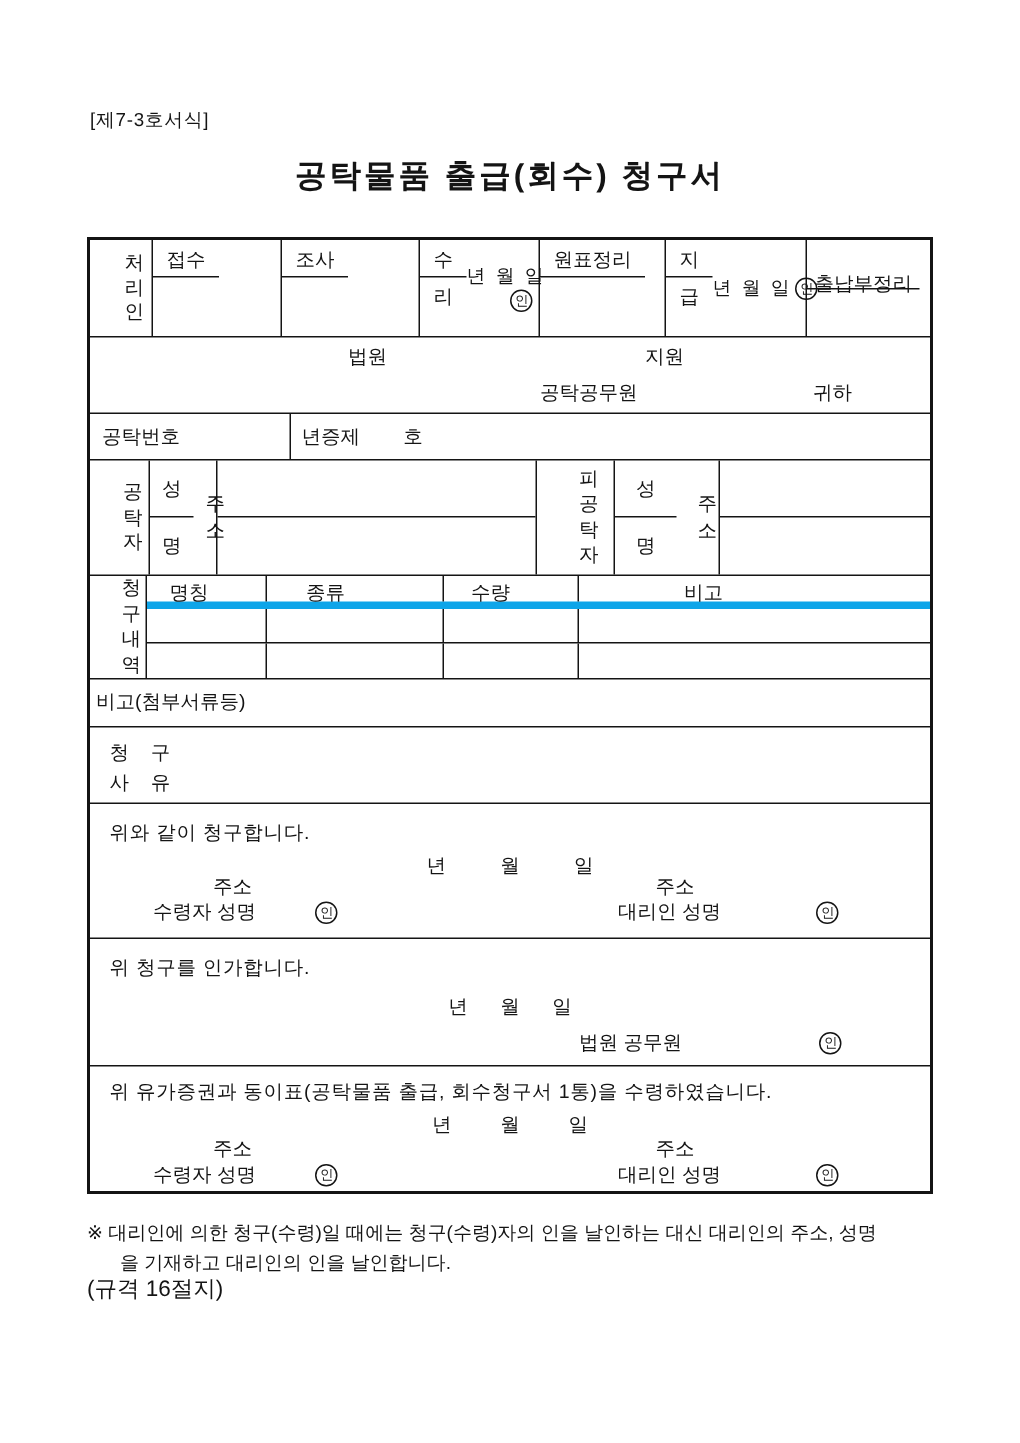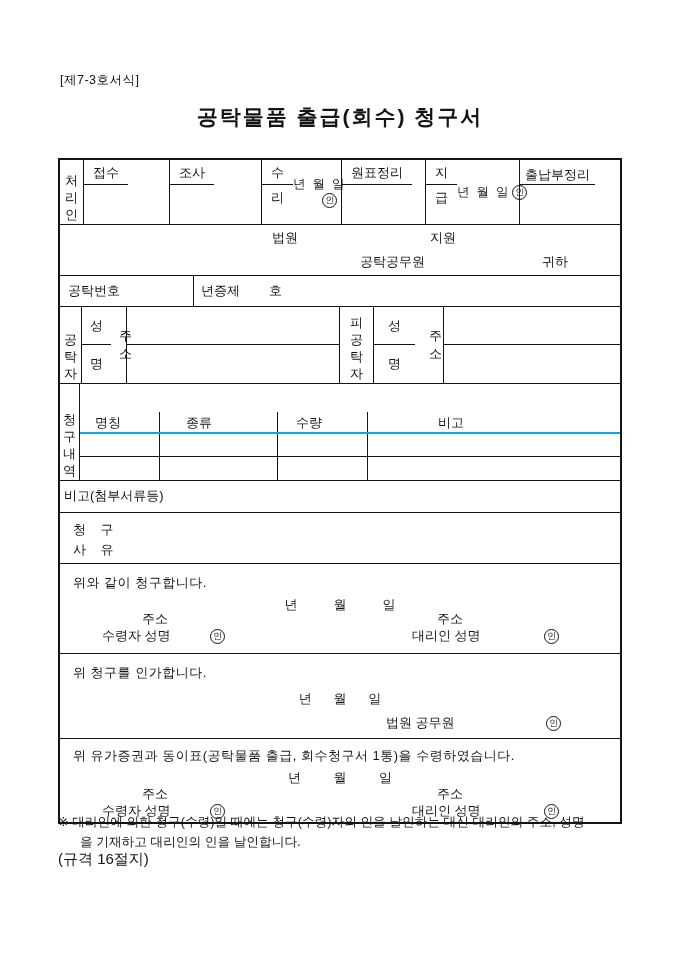--- a/index.html
+++ b/index.html
@@ -10,21 +10,21 @@
     color:#141414; font-size:13px;
   }
   .form-code { position:absolute; left:60px; top:72px; font-size:12.5px; letter-spacing:0.5px; }
   .doc-title { position:absolute; left:0; top:103px; width:100%; text-align:center;
                font-size:21px; font-weight:bold; letter-spacing:2px; }
   .ftable { position:absolute; left:58px; top:158px; width:564px; border:2px solid #141414; }
   .sec { border-top:1px solid #141414; position:relative; }
   .sec.first { border-top:none; }
   .row { display:flex; }
   .br { border-right:1px solid #141414; }
-  .vcell { display:flex; align-items:flex-end; justify-content:center; }
+  .vcell { display:flex; align-items:center; justify-content:center;margin-left:18px; }
   .vcell span { display:block; width:1em; word-break:break-all; line-height:1.3; text-align:center; }
   .spread { text-align:justify; text-align-last:justify; }
   .pre { white-space:pre; }
   .seal { display:inline-block; width:15px; height:15px; border:1px solid #141414;
           border-radius:50%; font-size:9px; line-height:13px; text-align:center;
           vertical-align:middle; white-space:normal; }
   
   .secA { height:64px; }
   .pcol { display:flex; flex-direction:row; }
   .pcol .hd { height:25px; line-height:25px; border-bottom:1px solid #141414; padding:0 9px; }
@@ -43,21 +43,21 @@
   .secD { height:77px; }
   .labcol { display:flex; flex-direction:row; }
   .labcol .c1 { height:38px; line-height:38px; padding:0 8px; border-bottom:1px solid #141414; }
   .labcol .c2 { flex:1; display:flex; align-items:center; padding:0 8px; }
   .labcol .c2 i { font-style:normal; width:100%; }
   .valcol { display:flex; flex-direction:column; }
   .valcol .c1 { height:38px; border-bottom:1px solid #141414; }
   .valcol .c2 { flex:1; }
   
   .secE .main { flex:1; display:flex; flex-direction:column; }
-  .secE .hrow { height:22px; line-height:22px; border-bottom:2px solid #0ea5e9; display:flex;margin-top:28px; }
+  .secE .hrow { height:22px; line-height:22px; border-bottom:5px solid #0ea5e9; display:flex; }
   .secE .erow { height:23px; display:flex; }
   .secE .erow.mid { border-bottom:1px solid #141414; }
   .cw1 { width:80px; } .cw2 { width:118px; } .cw3 { width:90px; } .cwL { flex:1; }
   .secE .hrow div { padding:0 15px; }
   
   .secF { height:51px; padding:7px 0 0 13px; line-height:20px; }
   
   .secG { height:32px; line-height:30px; padding-left:4px; }
   
   .secH { height:90px; } .secI { height:85px; } .secJ { height:84px; }
@@ -110,27 +110,27 @@
       <div class="pcol br" style="width:94px;">
         <div class="hd spread">지급</div>
         <div class="bd">
           <div class="pdate2">
             <span class="pre">년  월  일</span>
             <span class="seal">인</span>
           </div>
         </div>
       </div>
       <div class="pcol" style="flex:1;">
-        <div class="hd spread" style="padding:2px 5px;font-family:Liberation Serif, serif;">출납부정리</div>
+        <div class="hd spread" style="padding:16px 5px;font-family:Liberation Serif, serif;">출납부정리</div>
         <div class="bd"></div>
       </div>
     </div>
 
     <div class="sec secB">
-      <span style="left:172px; top:4px;margin-left:40px;">법원</span>
+      <span style="left:172px; top:4px;">법원</span>
       <span style="left:370px; top:4px;">지원</span>
       <span style="left:300px; top:28px;">공탁공무원</span>
       <span style="left:482px; top:28px;">귀하</span>
     </div>
 
     <div class="sec secC row">
       <div class="lab spread br">공탁번호</div>
       <div class="val pre">년증제        호</div>
     </div>
 

